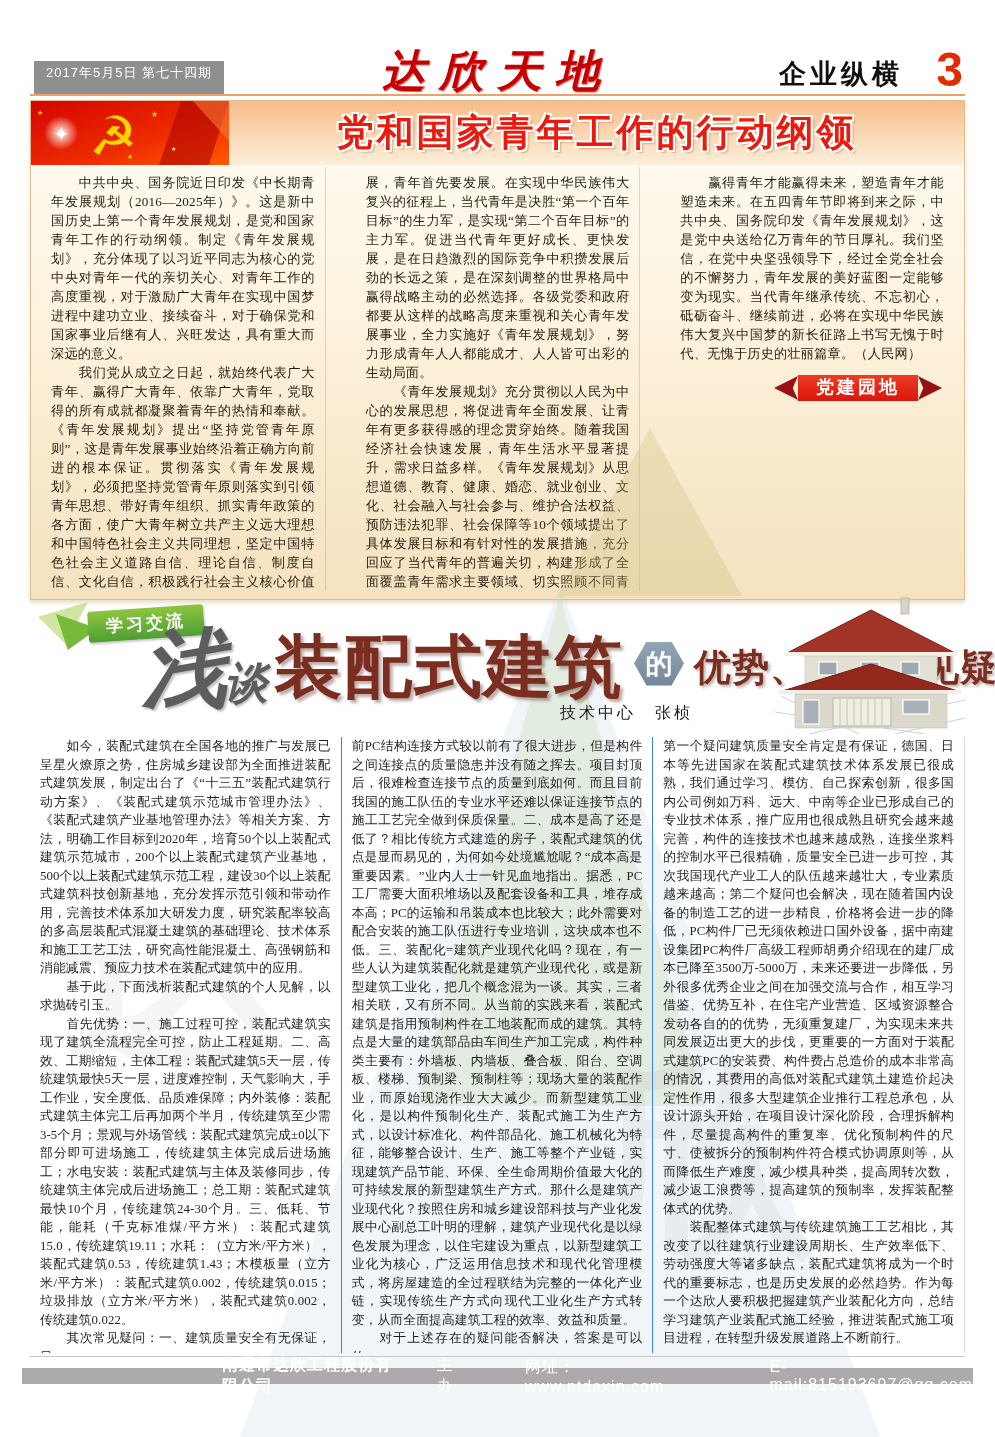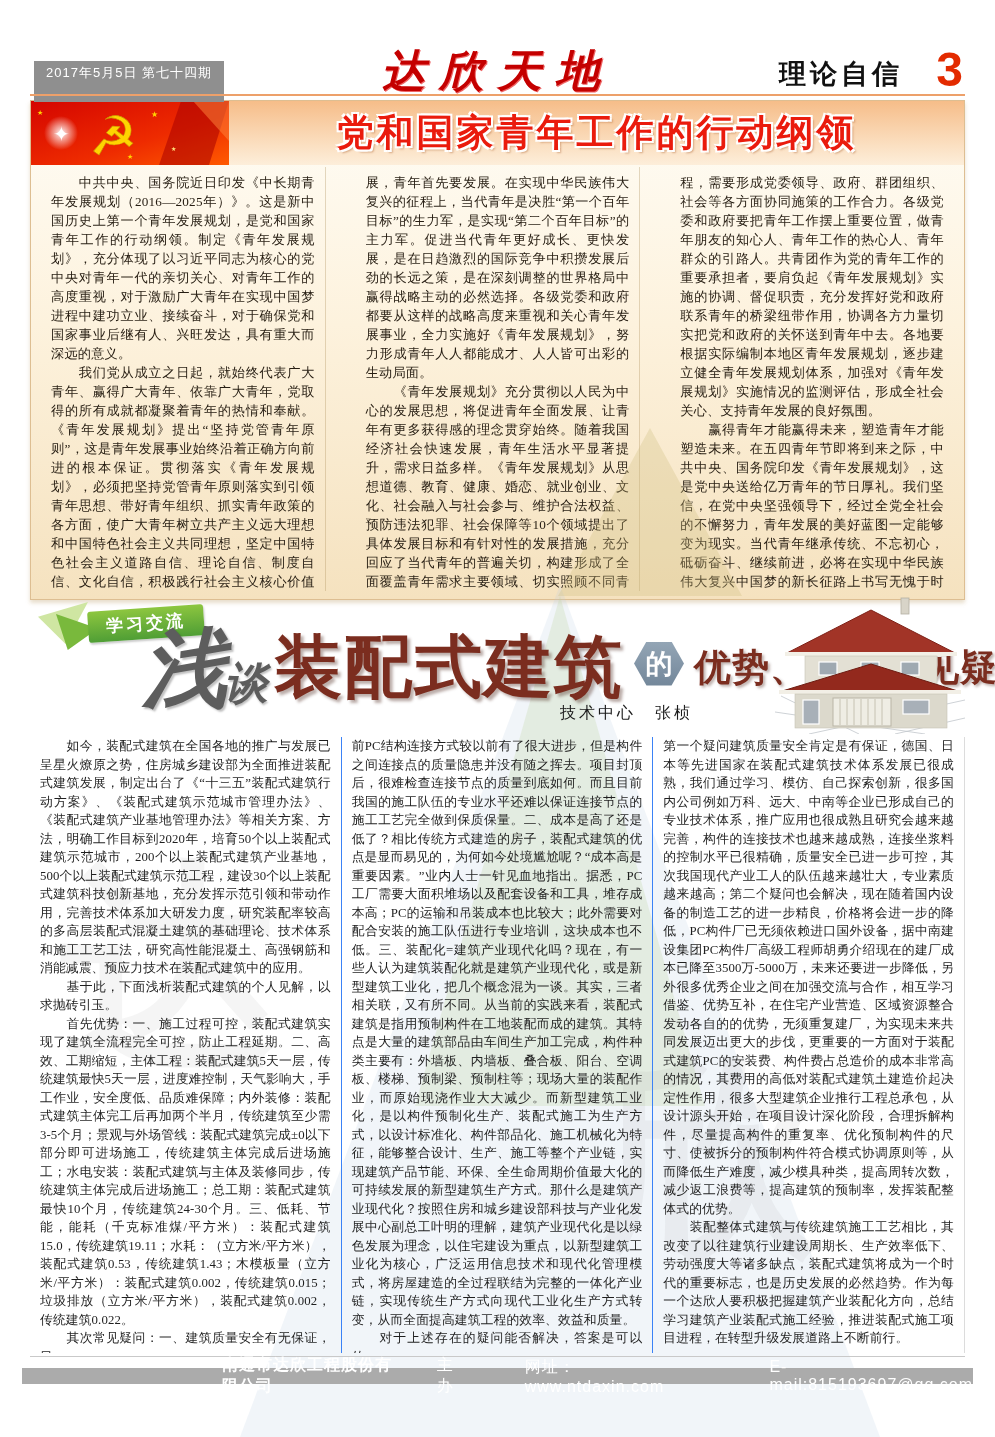--- a/index.html
+++ b/index.html
@@ -1,21 +1,21 @@
 <!DOCTYPE html>
 <html><head>
 <meta charset="utf-8">
 <style>
   html,body{margin:0;padding:0;background:#ffffff;}
   #page{position:relative;width:995px;height:1437px;background:#ffffff;overflow:hidden;
         font-family:"Liberation Serif","DejaVu Serif",serif;}
   
   .header{position:absolute;top:52px;left:30px;width:935px;height:42px;z-index:4;}
   .date-badge{position:absolute;left:4px;top:9px;background:#8f8f8f;color:#fff;
-      font:13px "Liberation Sans",sans-serif;padding:3px 12px 20px;letter-spacing:1px;}
+      font:13px "Liberation Sans",sans-serif;padding:3px 12px 13px;letter-spacing:1px;}
   .masthead{position:absolute;left:0;width:100%;text-align:center;top:-10px;
       font-family:"DejaVu Serif",serif;font-style:italic;font-weight:bold;font-size:44px;
       color:#c40000;letter-spacing:14px;text-shadow:1px 1px 0 #e66;}
   .section-name{position:absolute;right:62px;top:4px;font:bold 27px "Liberation Sans",sans-serif;
       color:#111;letter-spacing:4px;}
   .page-num{position:absolute;right:2px;top:-10px;font:bold 48px "Liberation Sans",sans-serif;color:#e32b00;}
   .header-rule{position:absolute;top:94px;left:30px;width:935px;height:2px;background:#eda06a;z-index:4;}
 
   
   .wm{position:absolute;z-index:2;pointer-events:none;}
@@ -97,21 +97,21 @@
   .f-email{margin-left:88px;}
 </style>
 </head>
 <body>
 
 <div id="page">
 
   <div class="header">
     <span class="date-badge">2017年5月5日 第七十四期</span>
     <div class="masthead">达欣天地</div>
-    <span class="section-name">理论自信</span>
+    <span class="section-name">企业纵横</span>
     <span class="page-num">3</span>
   </div>
   <div class="header-rule"></div>
 
   <div class="wm wm-blue"></div>
   <div class="wm wm-green"></div>
   <div class="wm wm-tan"></div>
   <div class="wm-char wm-char1">达</div>
   <div class="wm-char wm-char2">欣</div>
 
@@ -147,21 +147,20 @@
           <p>　　中共中央、国务院近日印发《中长期青年发展规划（2016—2025年）》。这是新中国历史上第一个青年发展规划，是党和国家青年工作的行动纲领。制定《青年发展规划》，充分体现了以习近平同志为核心的党中央对青年一代的亲切关心、对青年工作的高度重视，对于激励广大青年在实现中国梦进程中建功立业、接续奋斗，对于确保党和国家事业后继有人、兴旺发达，具有重大而深远的意义。</p>
           <p>　　我们党从成立之日起，就始终代表广大青年、赢得广大青年、依靠广大青年，党取得的所有成就都凝聚着青年的热情和奉献。《青年发展规划》提出“坚持党管青年原则”，这是青年发展事业始终沿着正确方向前进的根本保证。贯彻落实《青年发展规划》，必须把坚持党管青年原则落实到引领青年思想、带好青年组织、抓实青年政策的各方面，使广大青年树立共产主义远大理想和中国特色社会主义共同理想，坚定中国特色社会主义道路自信、理论自信、制度自信、文化自信，积极践行社会主义核心价值观，更好成长为党和国家事业的合格建设者和可靠接班人。</p>
           <p>　　《青年发展规划》提出，党和国家事业要发</p>
         </div>
       <div class="a1col">
           <p>展，青年首先要发展。在实现中华民族伟大复兴的征程上，当代青年是决胜“第一个百年目标”的生力军，是实现“第二个百年目标”的主力军。促进当代青年更好成长、更快发展，是在日趋激烈的国际竞争中积攒发展后劲的长远之策，是在深刻调整的世界格局中赢得战略主动的必然选择。各级党委和政府都要从这样的战略高度来重视和关心青年发展事业，全力实施好《青年发展规划》，努力形成青年人人都能成才、人人皆可出彩的生动局面。</p>
           <p>　　《青年发展规划》充分贯彻以人民为中心的发展思想，将促进青年全面发展、让青年有更多获得感的理念贯穿始终。随着我国经济社会快速发展，青年生活水平显著提升，需求日益多样。《青年发展规划》从思想道德、教育、健康、婚恋、就业创业、文化、社会融入与社会参与、维护合法权益、预防违法犯罪、社会保障等10个领域提出了具体发展目标和有针对性的发展措施，充分回应了当代青年的普遍关切，构建形成了全面覆盖青年需求主要领域、切实照顾不同青年群体发展特点的青年发展政策体系，确保青年发展水平得到整体提升。</p>
         </div>
       <div class="a1col">
         <div>
-            <p>程，需要形成党委领导、政府、群团组织、社会等各方面协同施策的工作合力。各级党委和政府要把青年工作摆上重要位置，做青年朋友的知心人、青年工作的热心人、青年群众的引路人。共青团作为党的青年工作的重要承担者，要肩负起《青年发展规划》实施的协调、督促职责，充分发挥好党和政府联系青年的桥梁纽带作用，协调各方力量切实把党和政府的关怀送到青年中去。各地要根据实际编制本地区青年发展规划，逐步建立健全青年发展规划体系，加强对《青年发展规划》实施情况的监测评估，形成全社会关心、支持青年发展的良好氛围。</p>
             <p>　　赢得青年才能赢得未来，塑造青年才能塑造未来。在五四青年节即将到来之际，中共中央、国务院印发《青年发展规划》，这是党中央送给亿万青年的节日厚礼。我们坚信，在党中央坚强领导下，经过全党全社会的不懈努力，青年发展的美好蓝图一定能够变为现实。当代青年继承传统、不忘初心，砥砺奋斗、继续前进，必将在实现中华民族伟大复兴中国梦的新长征路上书写无愧于时代、无愧于历史的壮丽篇章。（人民网）</p>
           </div>
         <div class="chip">
           <span class="chip-wing l"></span>
           <span class="chip-label">党建园地</span>
           <span class="chip-wing r"></span>
         </div>
       </div>
     </div>
   </div>

